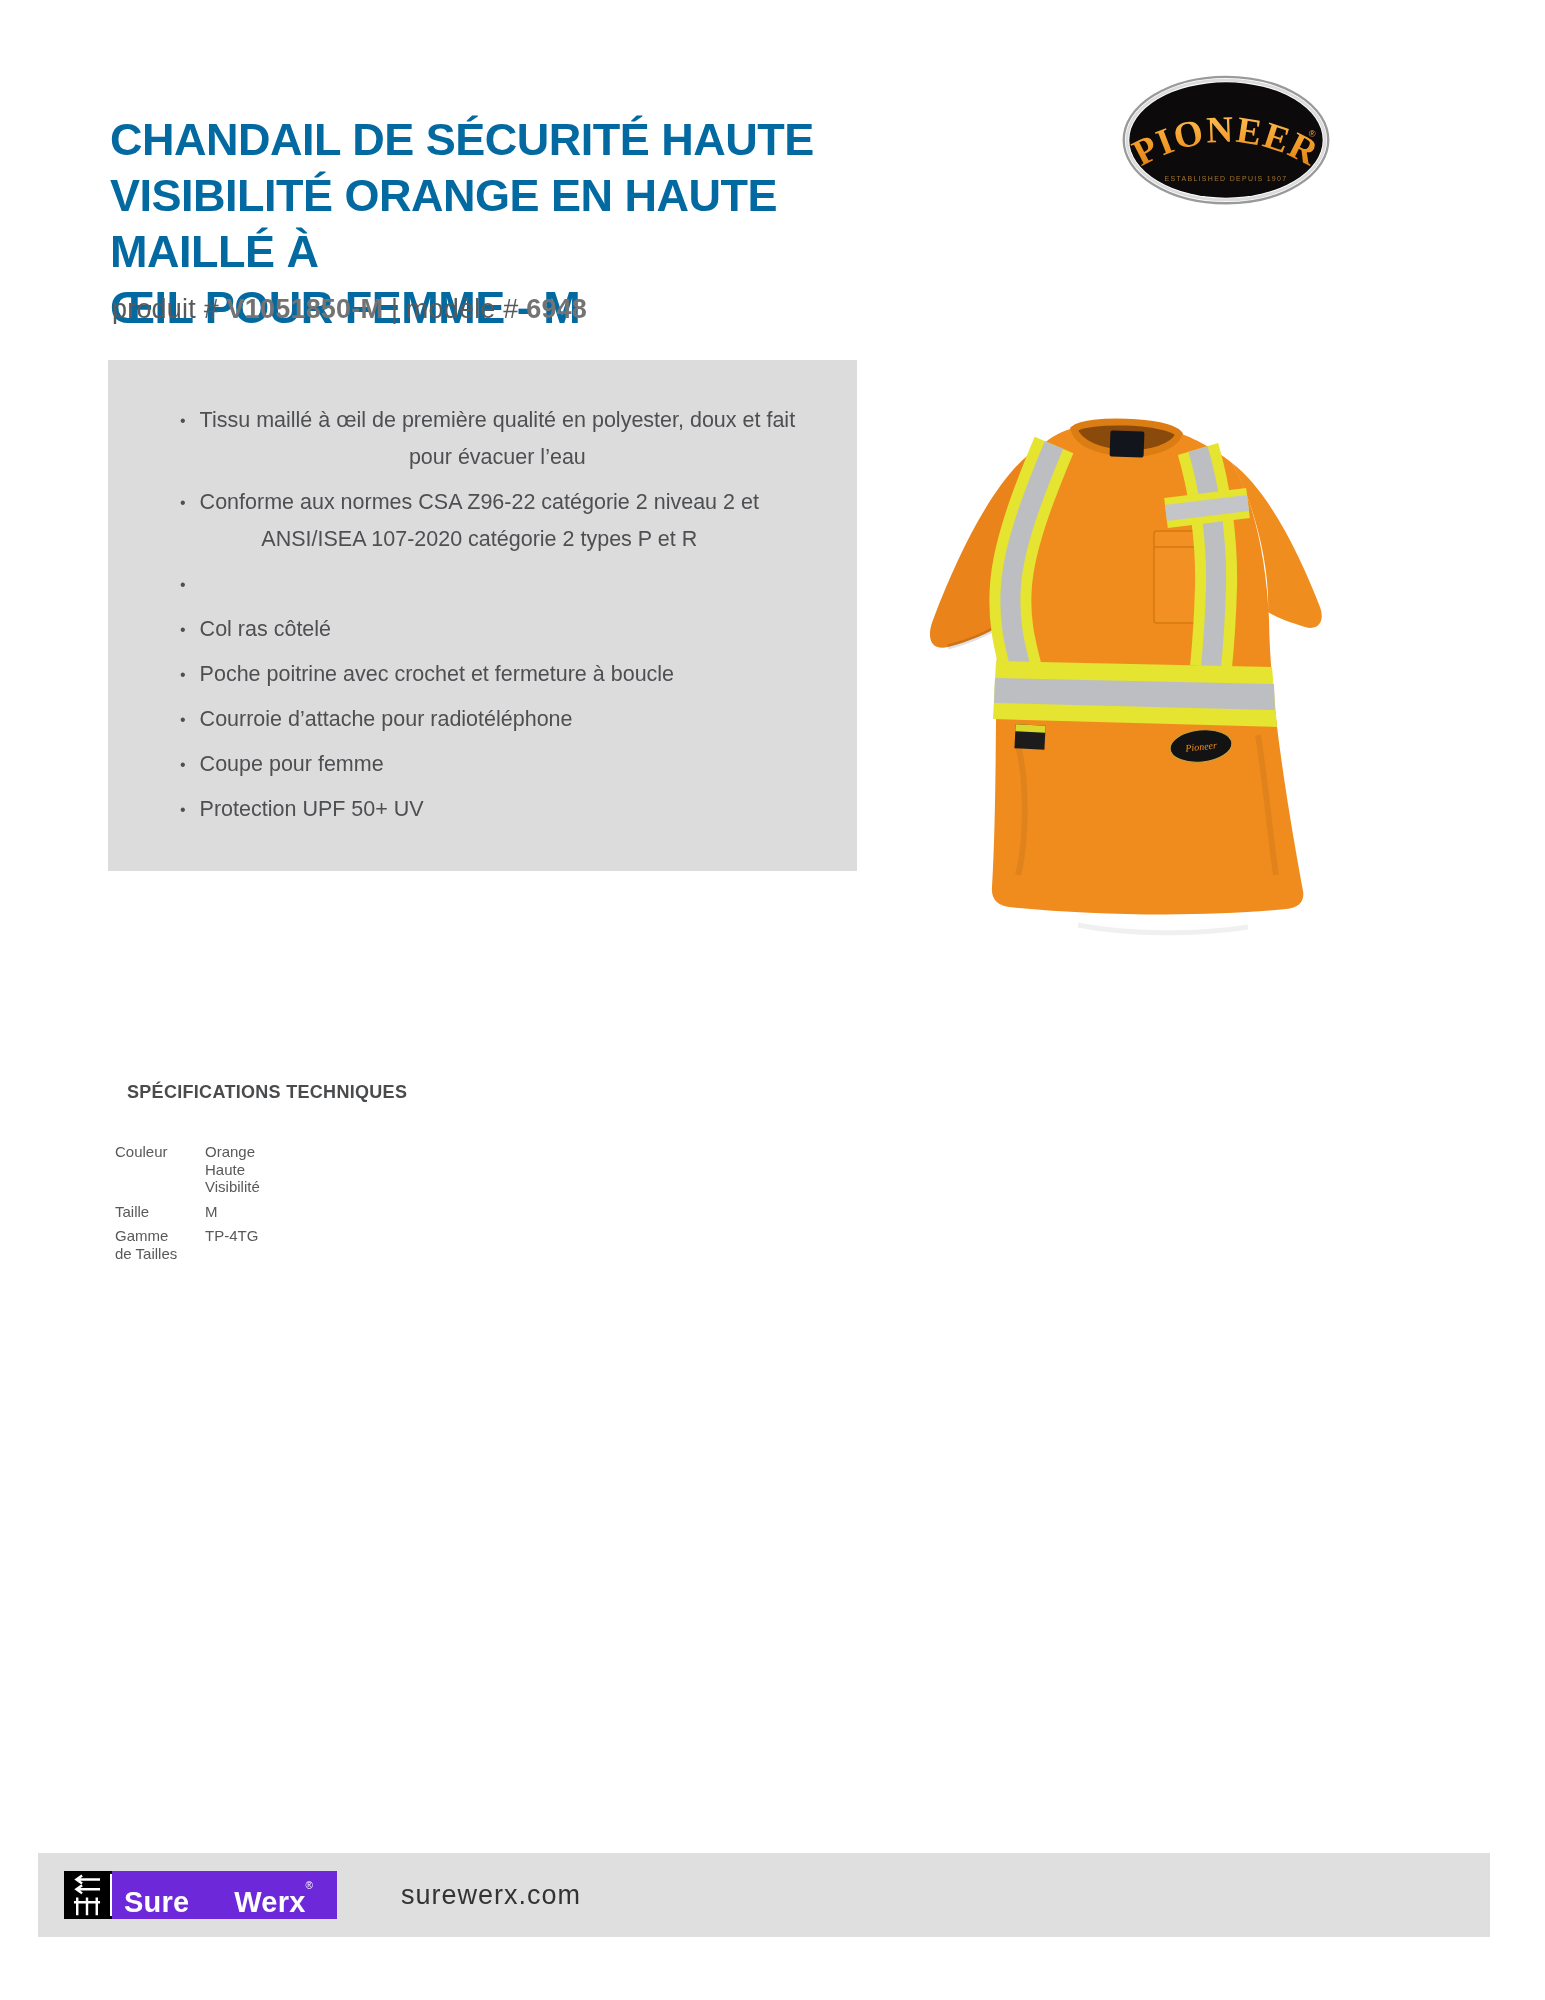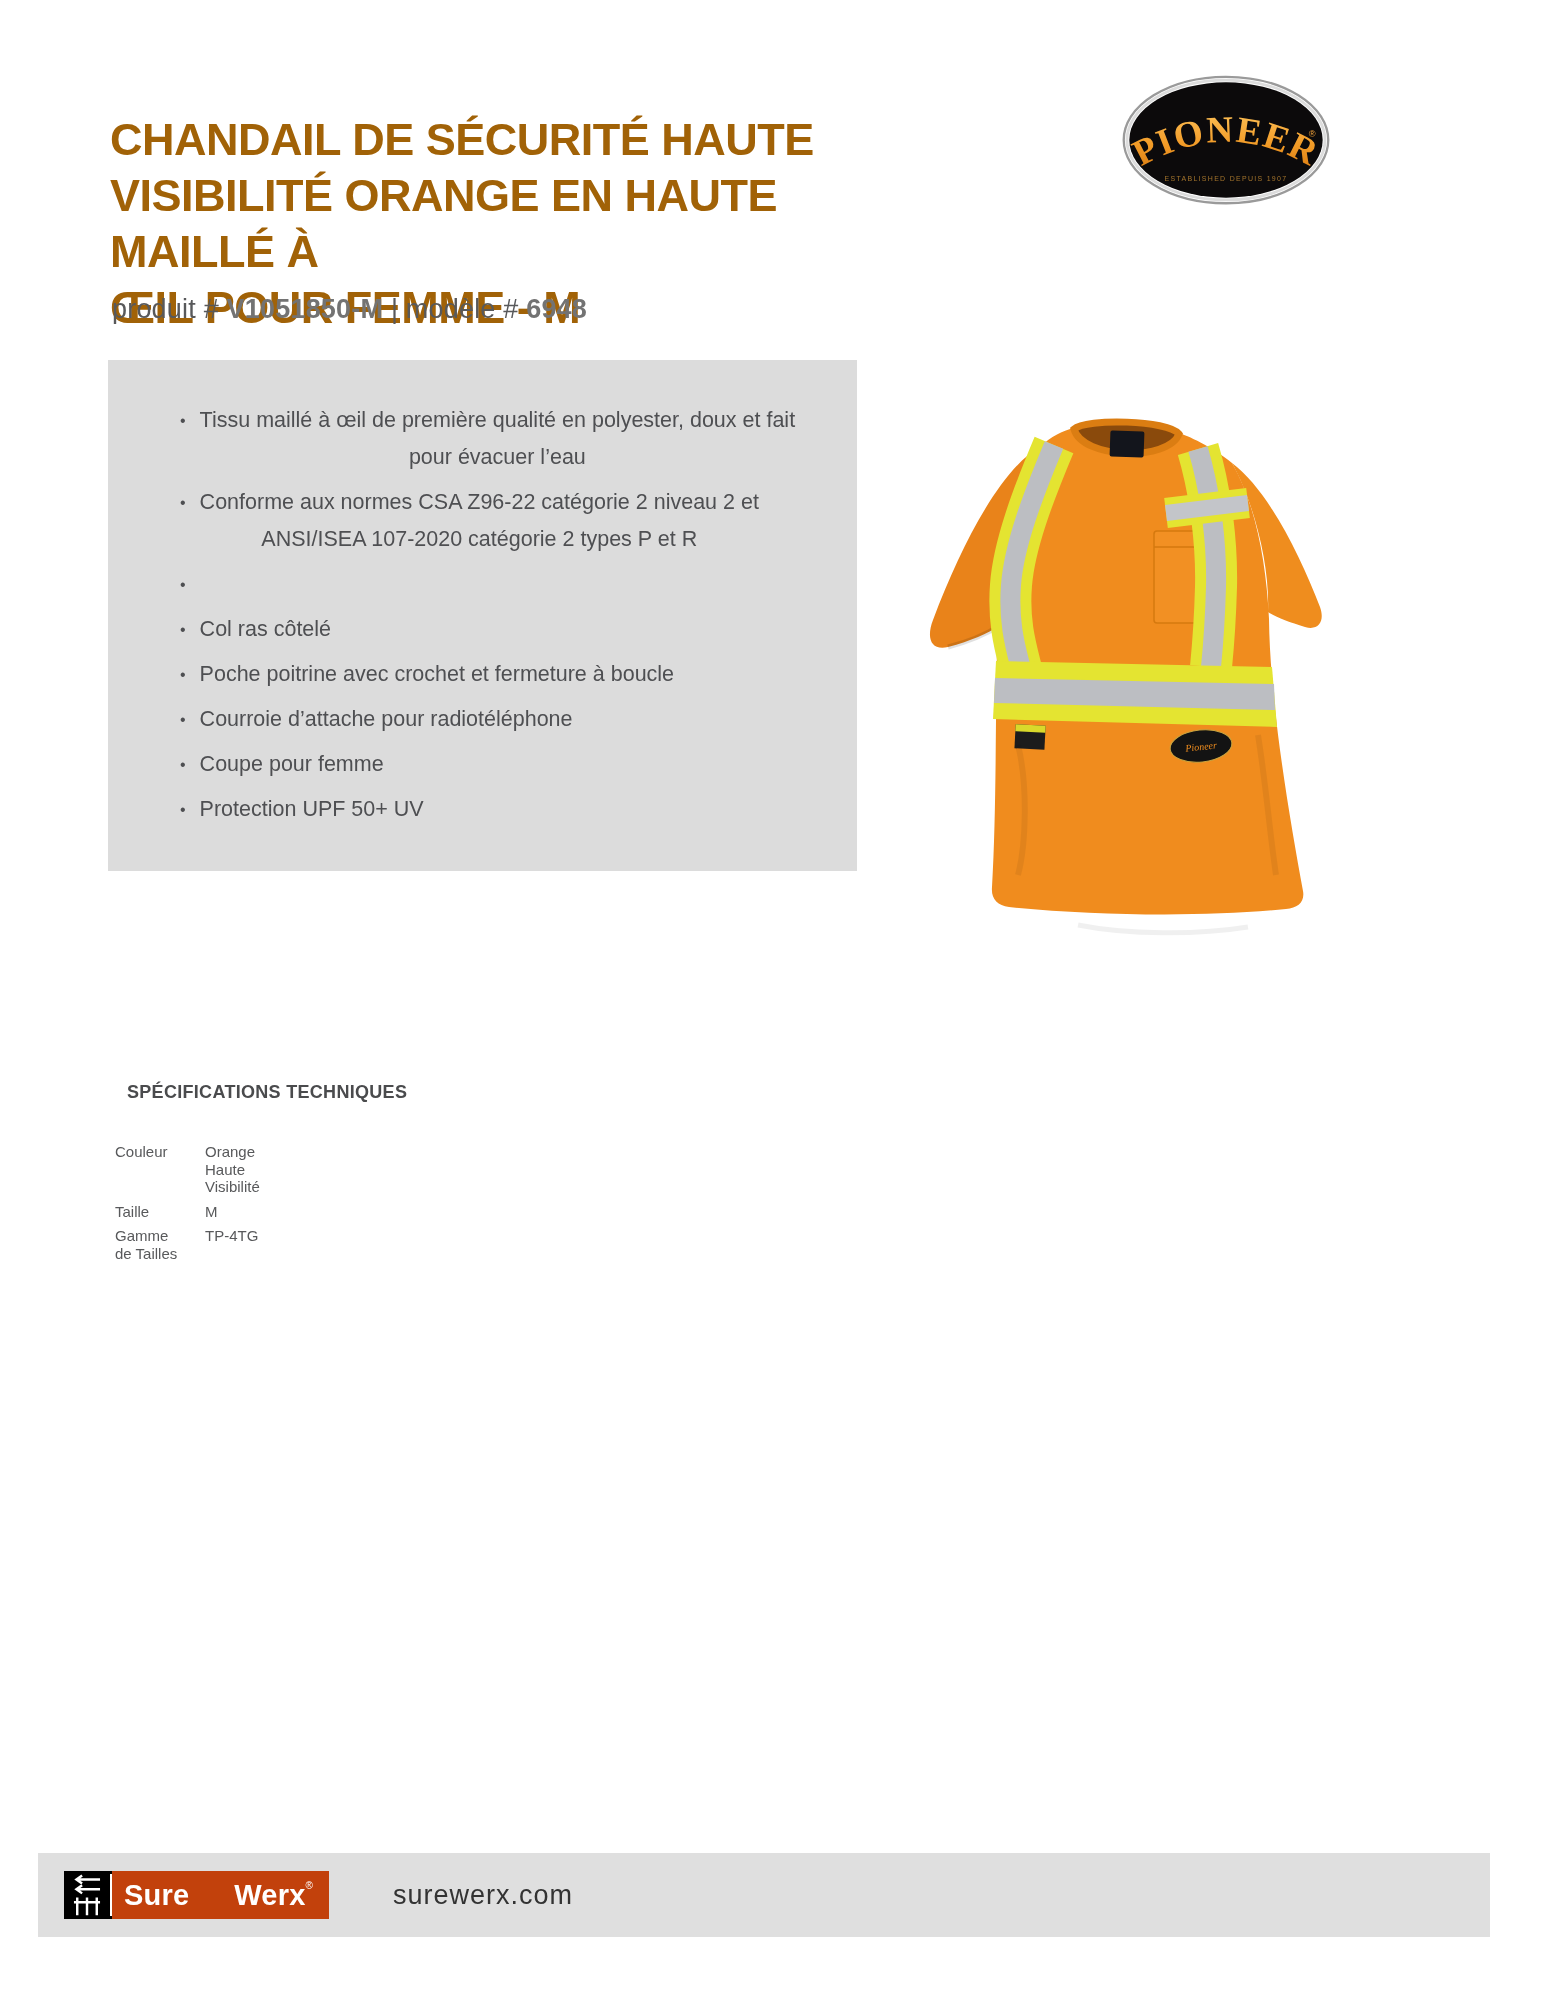--- a/index.html
+++ b/index.html
@@ -5,21 +5,21 @@
   html,body { margin:0; padding:0; background:#ffffff; }
   .page {
     position:relative; width:1545px; height:2000px; background:#ffffff;
     font-family:"Liberation Sans", sans-serif; overflow:hidden;
   }
 
   
   .title {
     position:absolute; left:110px; top:82px; width:790px;
     font-size:45px; line-height:56px; font-weight:bold;
-    color:#a16207; letter-spacing:-0.5px;
+    color:#0369a1; letter-spacing:-0.5px;
   }
   .title .ln { display:block; }
   .subtitle {
     position:absolute; left:112px; top:267px;
     font-size:27px; color:#58595b; letter-spacing:0.2px;
   }
   .subtitle b { font-weight:bold; color:#737373; }
   .pioneer-logo { position:absolute; left:1120px; top:74px; width:212px; height:134px; }
 
   
@@ -51,22 +51,22 @@
 
   
   .footer-bar {
     position:absolute; left:38px; top:1853px; width:1452px; height:84px;
     background:#dfdfdf; display:flex; align-items:center; padding-left:26px; box-sizing:border-box;
   }
   .surewerx-logo { display:flex; align-items:stretch; height:48px; background:#000; }
   .surewerx-iconbox { width:46px; background:#000; display:flex; align-items:center; justify-content:center; }
   .surewerx-divider { width:2px; background:#ffffff; margin:3px 0; }
   .surewerx-wordbox {
-    background:#c2410c; color:#fff; display:flex; align-items:center;
-    padding:0 16px 0 12px; font-size:29px; letter-spacing:0.2px;
+    background:#6d28d9; color:#fff; display:flex; align-items:flex-end;
+    padding:0 24px 0 12px; font-size:29px; letter-spacing:0.2px;
   }
   .surewerx-wordbox .b1 { font-weight:bold; }
   .surewerx-wordbox .b2 { font-weight:bold;margin-left:45px; }
   .surewerx-wordbox .reg { font-size:10px; align-self:flex-start; margin-top:9px; }
   .footer-url { margin-left:64px; font-size:27px; color:#333333; letter-spacing:1px; }
 </style>
 </head>
 <body>
 
 <div class="page">

